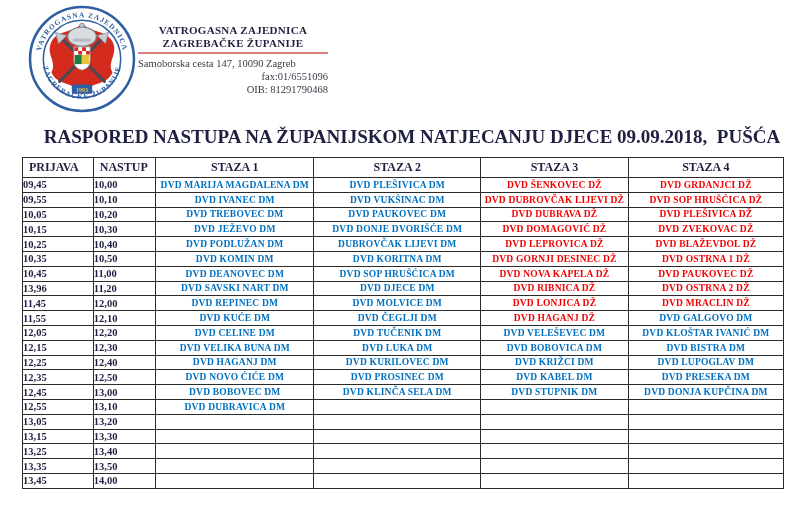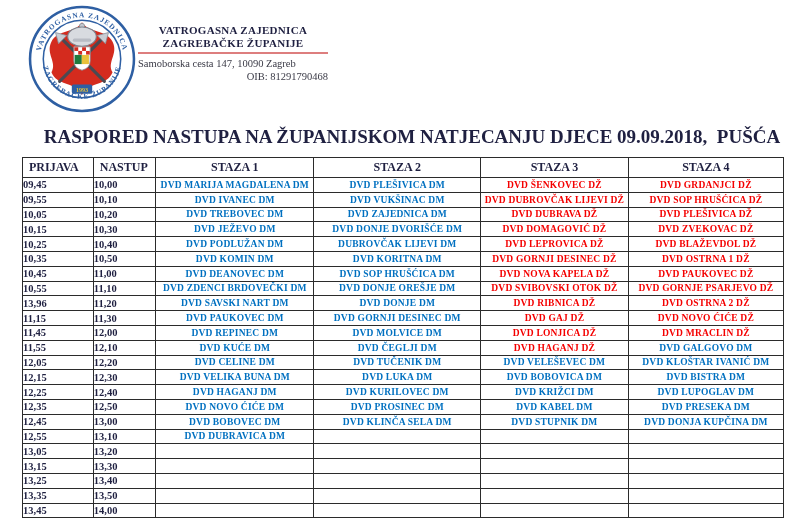--- a/index.html
+++ b/index.html
@@ -81,20 +81,21 @@
   </div>
 
   <div class="org">
     <div>VATROGASNA ZAJEDNICA</div>
     <div>ZAGREBAČKE ŽUPANIJE</div>
   </div>
   <div class="divider"></div>
 
   <div class="contact">
     <div>Samoborska cesta 147, 10090 Zagreb</div>
+    <div class="r">fax:01/6551096</div>
     <div class="r">OIB: 81291790468</div>
   </div>
 
   <div class="title">RASPORED NASTUPA NA ŽUPANIJSKOM NATJECANJU DJECE 09.09.2018,  PUŠĆA</div>
 
   <table id="schedule">
     <colgroup>
       <col style="width:9.3%">
         <col style="width:8.2%">
         <col style="width:20.8%">
@@ -126,21 +127,21 @@
           <td class="time">10,10</td>
           <td class="team blue">DVD IVANEC DM</td>
           <td class="team blue">DVD VUKŠINAC DM</td>
           <td class="team red">DVD DUBROVČAK LIJEVI DŽ</td>
           <td class="team red">DVD SOP HRUŠĆICA DŽ</td>
         </tr>
         <tr>
           <td class="time">10,05</td>
           <td class="time">10,20</td>
           <td class="team blue">DVD TREBOVEC DM</td>
-          <td class="team blue">DVD ZAJEDNICA DM</td>
+          <td class="team blue">DVD PAUKOVEC DM</td>
           <td class="team red">DVD DUBRAVA DŽ</td>
           <td class="team red">DVD PLEŠIVICA DŽ</td>
         </tr>
         <tr>
           <td class="time">10,15</td>
           <td class="time">10,30</td>
           <td class="team blue">DVD JEŽEVO DM</td>
           <td class="team blue">DVD DONJE DVORIŠĆE DM</td>
           <td class="team red">DVD DOMAGOVIĆ DŽ</td>
           <td class="team red">DVD ZVEKOVAC DŽ</td>
@@ -163,42 +164,26 @@
         </tr>
         <tr>
           <td class="time">10,45</td>
           <td class="time">11,00</td>
           <td class="team blue">DVD DEANOVEC DM</td>
           <td class="team blue">DVD SOP HRUŠĆICA DM</td>
           <td class="team red">DVD NOVA KAPELA DŽ</td>
           <td class="team red">DVD PAUKOVEC DŽ</td>
         </tr>
         <tr>
-          <td class="time">10,55</td>
-          <td class="time">11,10</td>
-          <td class="team blue">DVD ZDENCI BRDOVEČKI DM</td>
-          <td class="team blue">DVD DONJE OREŠJE DM</td>
-          <td class="team red">DVD SVIBOVSKI OTOK DŽ</td>
-          <td class="team red">DVD GORNJE PSARJEVO DŽ</td>
-        </tr>
-        <tr>
           <td class="time">13,96</td>
           <td class="time">11,20</td>
           <td class="team blue">DVD SAVSKI NART DM</td>
-          <td class="team blue">DVD DONJE DM</td>
+          <td class="team blue">DVD DJECE DM</td>
           <td class="team red">DVD RIBNICA DŽ</td>
           <td class="team red">DVD OSTRNA 2 DŽ</td>
-        </tr>
-        <tr>
-          <td class="time">11,15</td>
-          <td class="time">11,30</td>
-          <td class="team blue">DVD PAUKOVEC DM</td>
-          <td class="team blue">DVD GORNJI DESINEC DM</td>
-          <td class="team red">DVD GAJ DŽ</td>
-          <td class="team red">DVD NOVO ĆIĆE DŽ</td>
         </tr>
         <tr>
           <td class="time">11,45</td>
           <td class="time">12,00</td>
           <td class="team blue">DVD REPINEC DM</td>
           <td class="team blue">DVD MOLVICE DM</td>
           <td class="team red">DVD LONJICA DŽ</td>
           <td class="team red">DVD MRACLIN DŽ</td>
         </tr>
         <tr>

